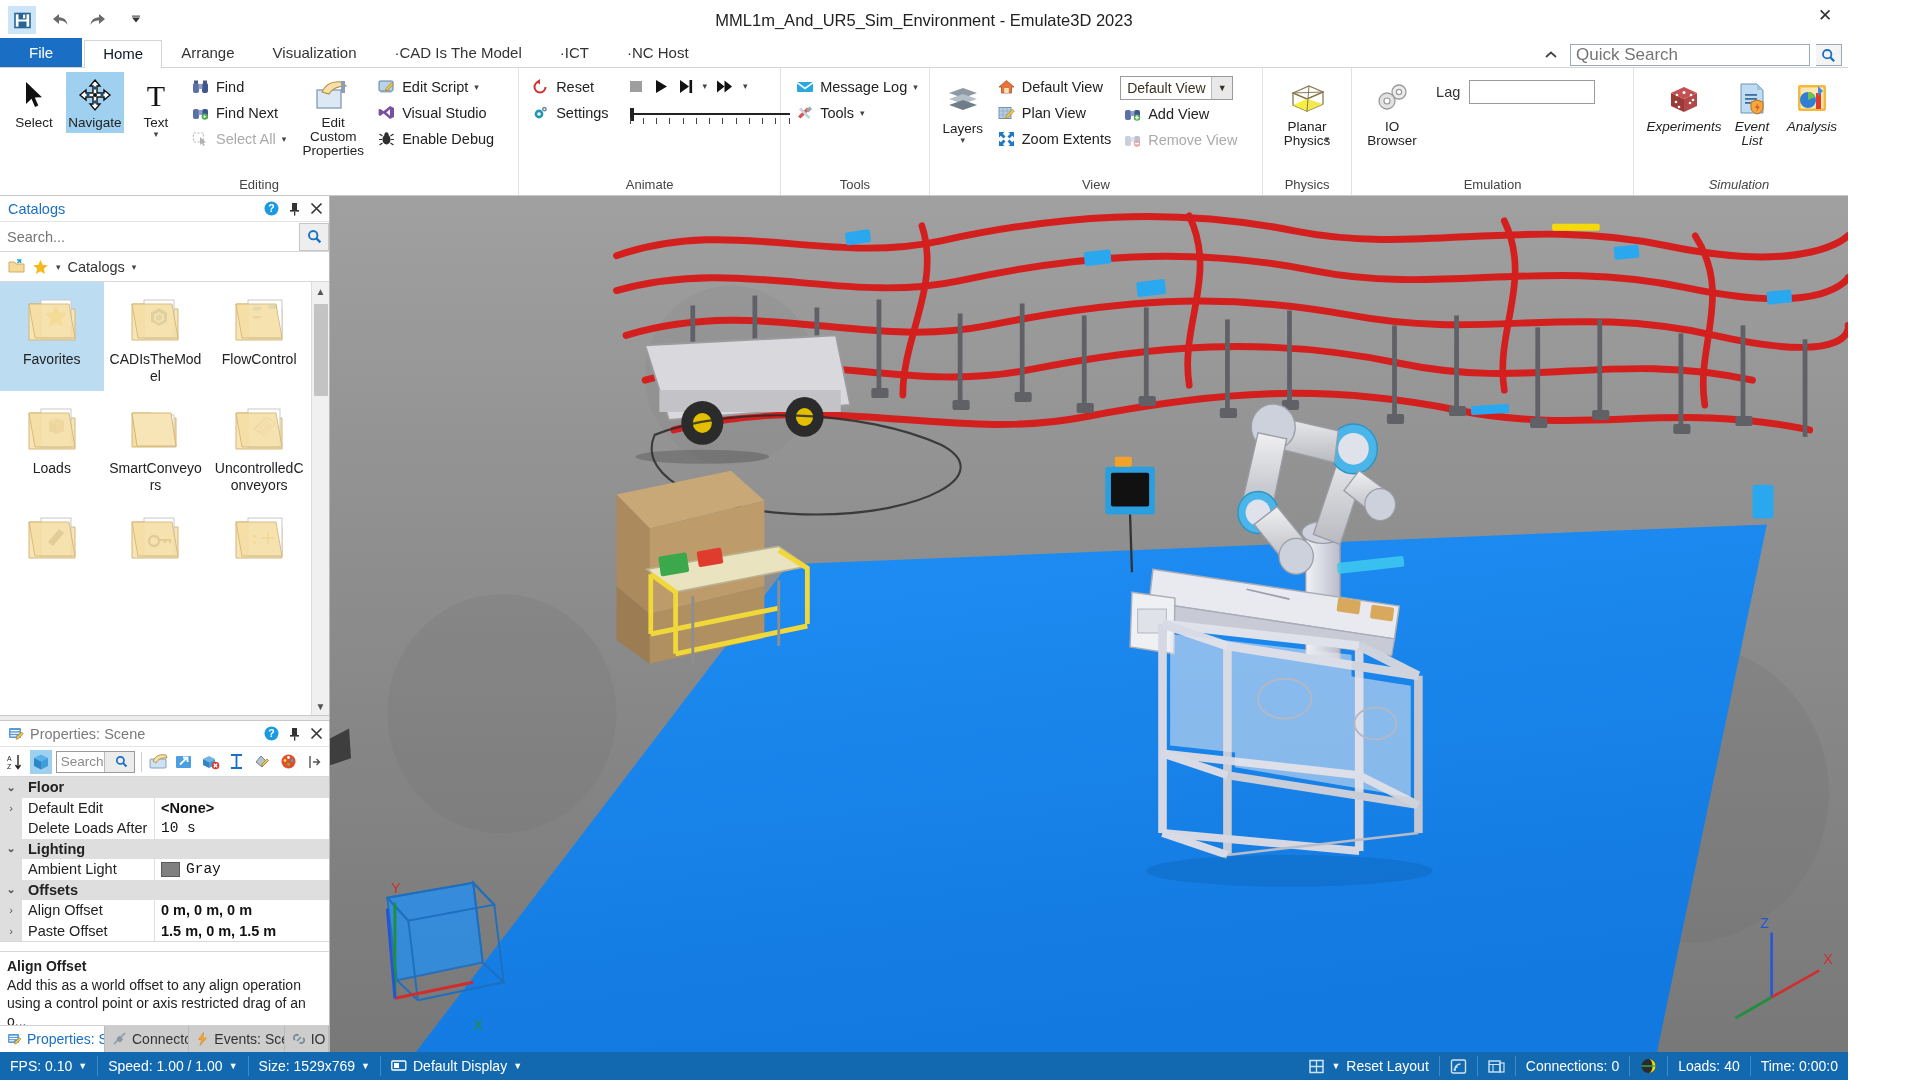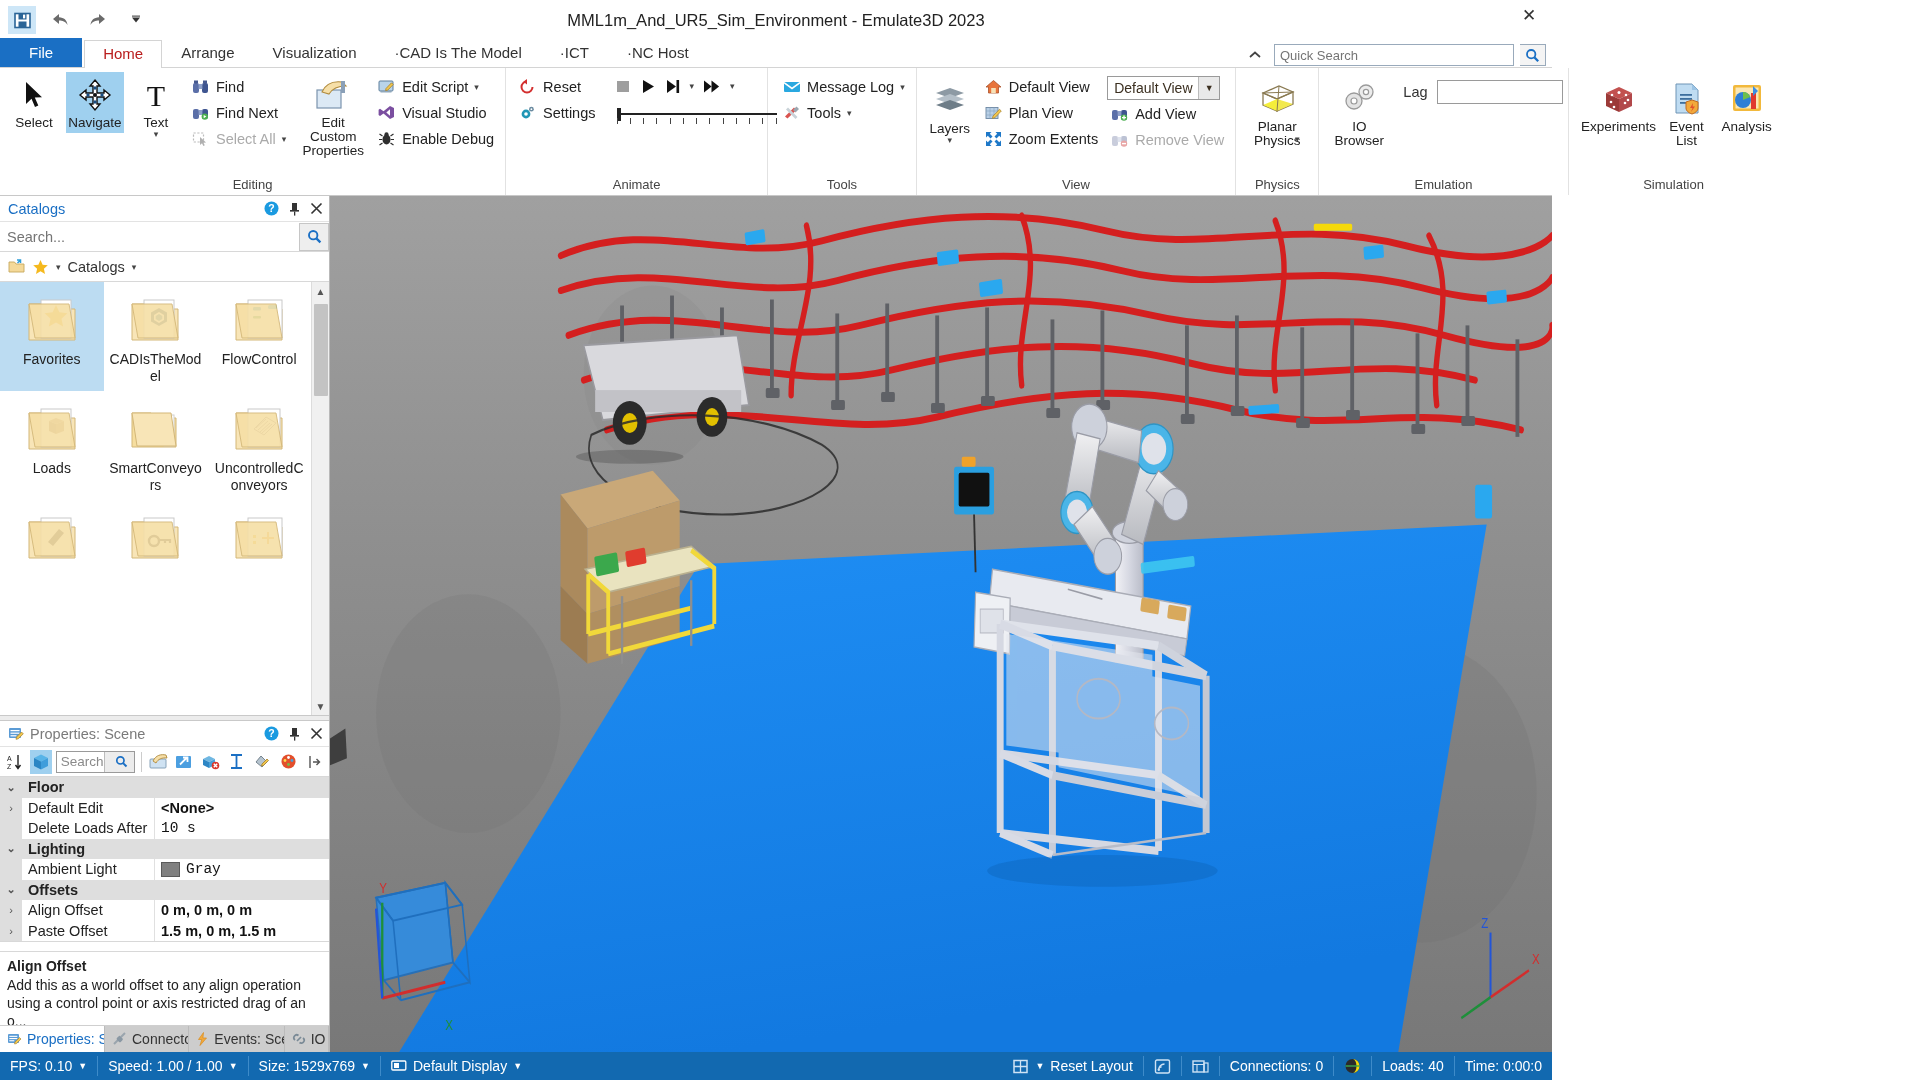--- a/index.html
+++ b/index.html
@@ -2,48 +2,48 @@
 <html><head>
 <meta charset="utf-8">
 <title>Emulate3D 2023</title>
 <style>
   * { box-sizing: border-box; margin: 0; padding: 0; }
   html, body {
     width: 1920px; height: 1080px; overflow: hidden;
     font-family: "Liberation Sans", sans-serif;
     font-size: 15px; color: #1a1a1a; background: #fff;
   }
-  #app { width: 1552px; height: 1080px; display: flex; flex-direction: column; position: relative; }
+  #app { width: 1848px; height: 1080px; display: flex; flex-direction: column; position: relative; }
 
   
   .titlebar { height: 40px; background: #fff; display: flex; align-items: center;
               position: relative; flex: 0 0 40px; }
   .qat { display: flex; align-items: center; gap: 10px; padding-left: 8px; }
   .qat-btn { width: 28px; height: 28px; display: flex; align-items: center; justify-content: center; }
   .qat-btn.active { background: #cde6f7; }
   .app-title { position: absolute; left: 0; right: 0; text-align: center;
                font-size: 16.5px; color: #222; pointer-events: none; }
   .win-close { position: absolute; right: 8px; top: 4px; width: 30px; height: 22px;
                display: flex; align-items: center; justify-content: center;
                font-size: 17px; color: #333; }
 
   
   .tabstrip { height: 28px; display: flex; align-items: flex-end; background: #fff;
               position: relative; flex: 0 0 28px; border-bottom: 1px solid #d4d4d4; }
   .tab { padding: 4px 18px 5px 18px; font-size: 15px; color: #333; line-height: 18px;
          border: 1px solid transparent; border-bottom: none; text-align: right; }
   .tab.file { background: #1a6fc4; color: #fff; padding: 5px 28px; margin-right: 2px; }
-  .tab.active { background: #fff; color: #b91c1c; border-color: #d4d4d4;
+  .tab.active { background: #fff; color: #0f172a; border-color: #d4d4d4;
                 position: relative; z-index: 3; margin-bottom: -1px; }
   .tab-right { position: absolute; right: 6px; bottom: 1px; display: flex; align-items: center; gap: 6px; }
   .collapse-ribbon { font-size: 13px; color: #555; padding: 0 6px; }
   .quick-search { width: 240px; height: 22px; border: 1px solid #9ab; background: #fff;
                   display: flex; align-items: center; }
   .quick-search input { border: 0; outline: 0; width: 100%; height: 100%;
-                        font-size: 13px; color: #be185d; padding: 0 5px;
+                        font-size: 17px; color: #be185d; padding: 0 5px;
                         font-family: "Liberation Sans", sans-serif; background: transparent; }
   .qs-btn { width: 26px; height: 22px; display: flex; align-items: center; justify-content: center;
             border: 1px solid #9ab; border-left: none; background: #f4f4f4; }
 
   
   .ribbon { flex: 0 0 128px; background: #fff; border-bottom: 1px solid #c8c8c8;
             display: flex; position: relative; }
   .rgroup { position: relative; display: flex; flex-direction: column;
             border-right: 1px solid #e2e2e2; padding: 4px 5px 0 5px; }
   .rgroup-body { flex: 1; display: flex; align-items: flex-start; gap: 3px; }
@@ -576,21 +576,21 @@
           <div class="cap">IO<br>Browser</div>
         </div>
         <div class="lagrow">
           <span class="lag-label">Lag</span>
           <span class="lagbox"></span>
         </div>
       </div>
       <div class="rgroup-label">Emulation</div>
     </div>
 
-    <div class="rgroup" style="width:auto;flex:1;border-right:none;">
+    <div class="rgroup" style="width:auto;flex:1;border-right:none;font-style:italic;">
       <div class="rgroup-body" style="padding-left:6px;">
         <div class="bigbtn" style="width:78px;margin-top:4px;">
           <div class="ic">
             <svg width="38" height="34" viewBox="0 0 38 34">
               <path d="M6 11 L19 5 L32 11 L19 17 Z" fill="#c2514f"></path>
               <path d="M6 11 V24 L19 30 V17 Z" fill="#9c3a38"></path>
               <path d="M19 17 V30 L32 24 V11 Z" fill="#b2484a"></path>
               <circle cx="19" cy="10.5" r="1.5" fill="#fff"></circle>
                 <circle cx="12" cy="13" r="1.3" fill="#fff"></circle>
                 <circle cx="26" cy="13" r="1.3" fill="#fff"></circle>

